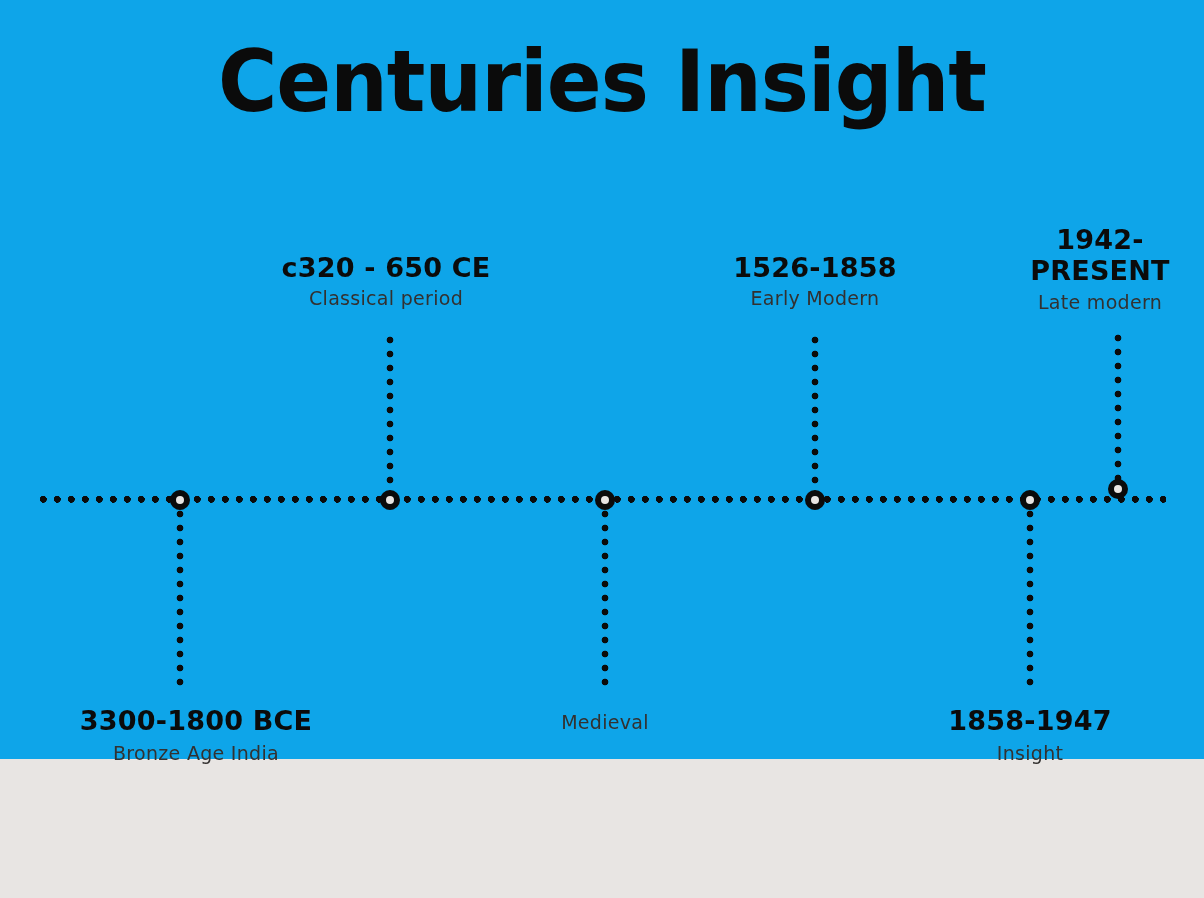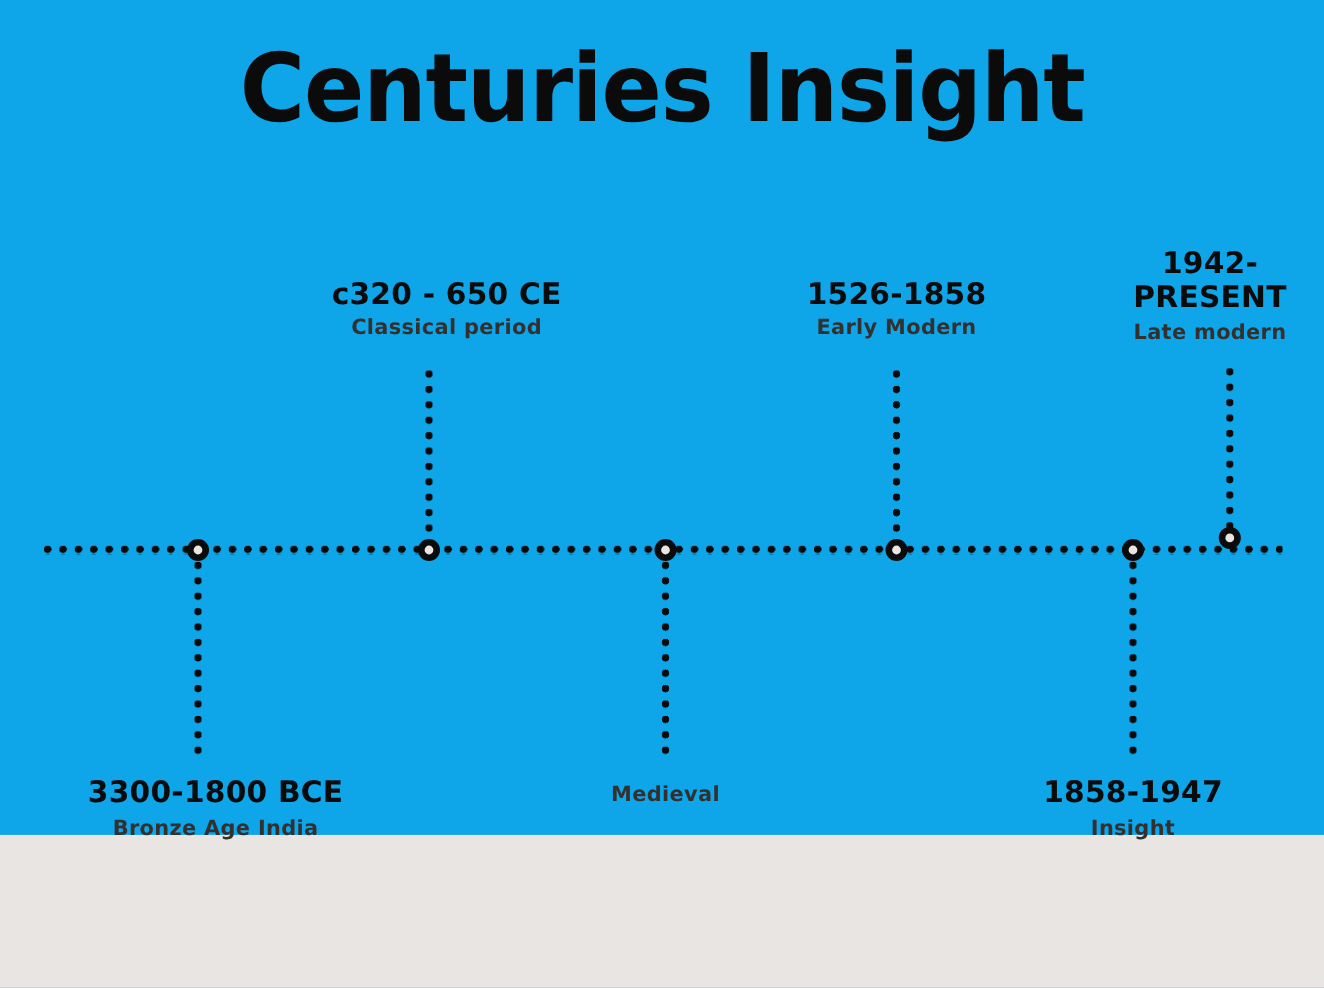--- a/index.html
+++ b/index.html
@@ -94,38 +94,38 @@
     font-family: "DejaVu Sans", sans-serif;
     font-weight: 700;
     font-size: 27px;
     line-height: 1.16;
     letter-spacing: 0.2px;
     color: #0b0b0b;
     margin: 0;
   }
   .event-sub {
     font-family: "DejaVu Sans", sans-serif;
-    font-weight: 700;
+    font-weight: 400;
     font-size: 19px;
     line-height: 1.3;
     letter-spacing: 0.3px;
     color: #333130;
     margin: 4px 0 0 0;
   }
   .above .event-sub { margin-top: 3px; }
   .below .event-sub { margin-top: 5px; }
 </style>
 </head>
 <body>
 
 <div id="canvas">
 
   <div id="title">Centuries Insight</div>
 
-  <div class="event-label above" style="left:256px; top:252px; width:300px;">
+  <div class="event-label above" style="left:236px; top:252px; width:300px;">
     <div class="event-heading">c320 - 650 CE</div>
     <div class="event-sub">Classical period</div>
   </div>
 
   <div class="event-label above" style="left:690px; top:252px; width:250px;">
     <div class="event-heading">1526-1858</div>
     <div class="event-sub">Early Modern</div>
   </div>
 
   <div class="event-label above" style="left:1005px; top:224px; width:190px;">

